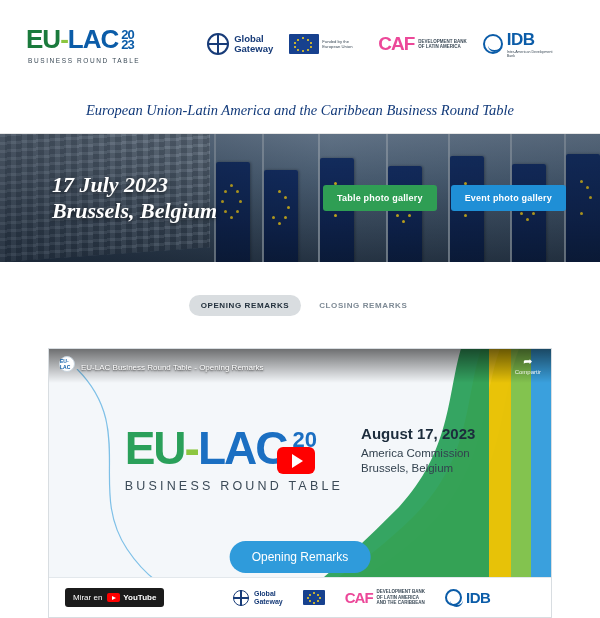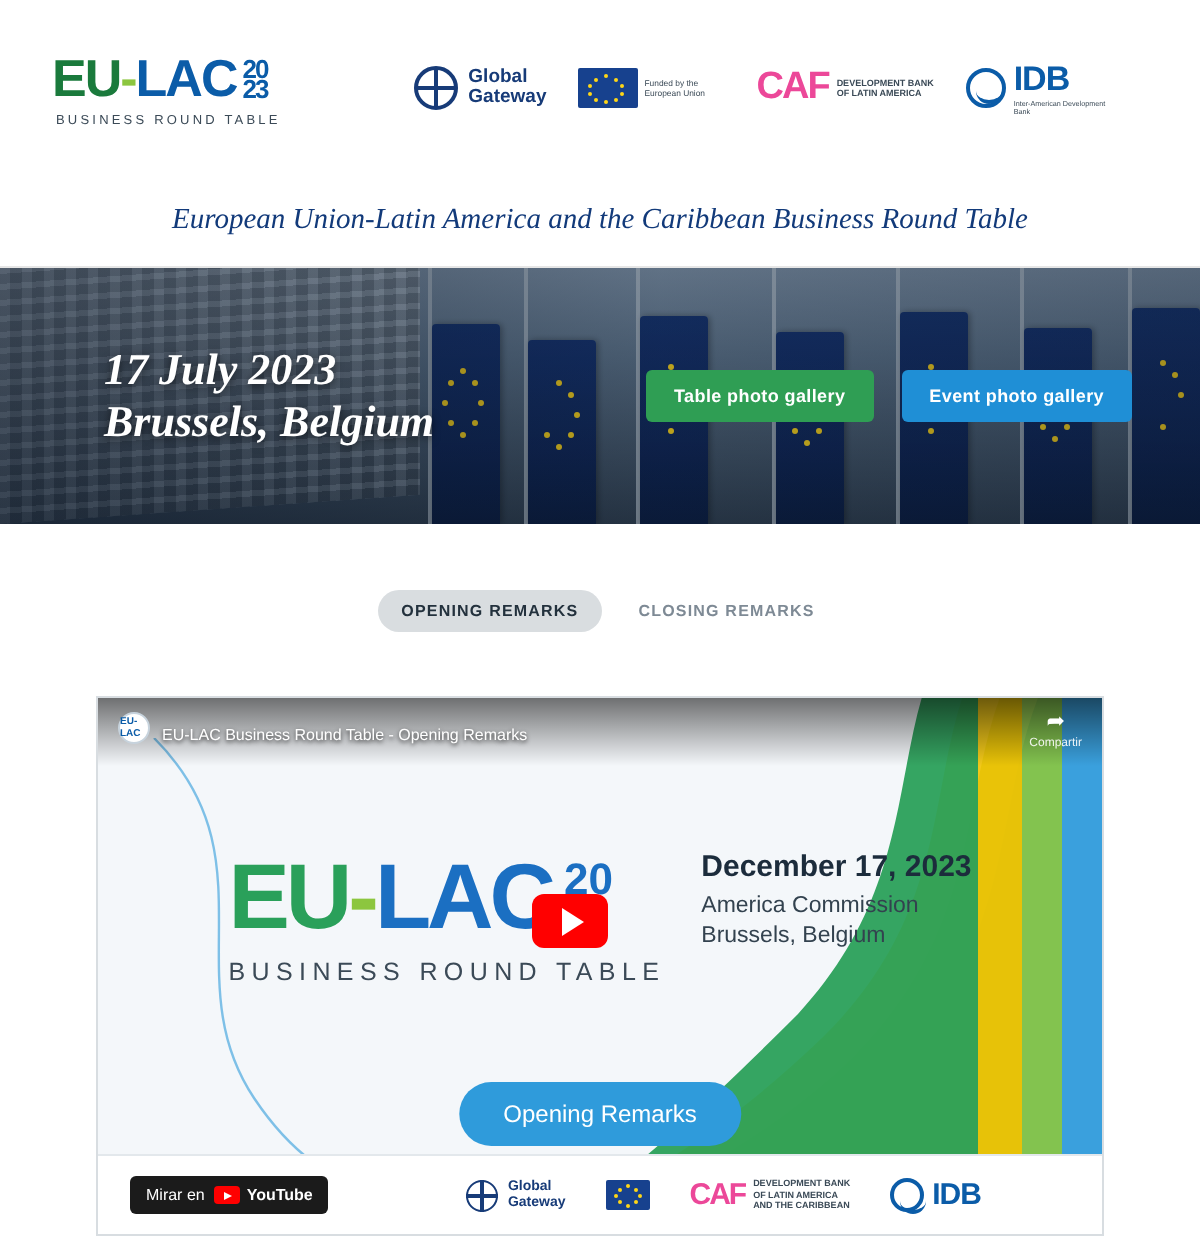--- a/index.html
+++ b/index.html
@@ -427,21 +427,21 @@
             <span class="sl-year">
               <span>20</span>
               <span>3</span>
             </span>
           </div>
           <div class="sl-sub">BUSINESS ROUND TABLE</div>
           <div class="play-btn"></div>
         </div>
 
         <div class="sl-right">
-          <div class="sl-date">December 17, 2023</div>
+          <div class="sl-date">August 17, 2023</div>
           <div class="sl-place">
             <div>America Commission</div>
             <div>Brussels, Belgium</div>
           </div>
         </div>
       </div>
 
       <div class="remarks-pill">Opening Remarks</div>
 
       <div class="slide-footer">

